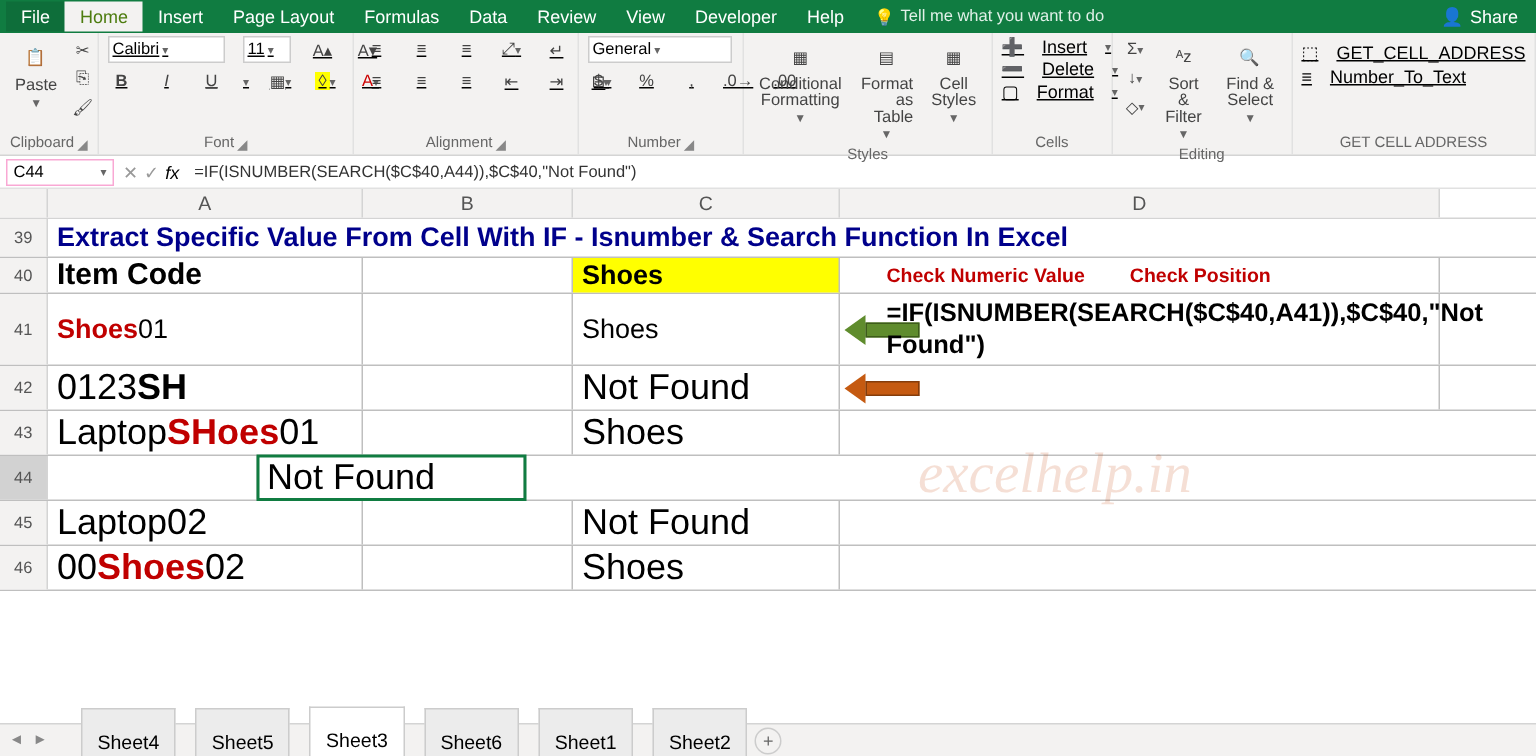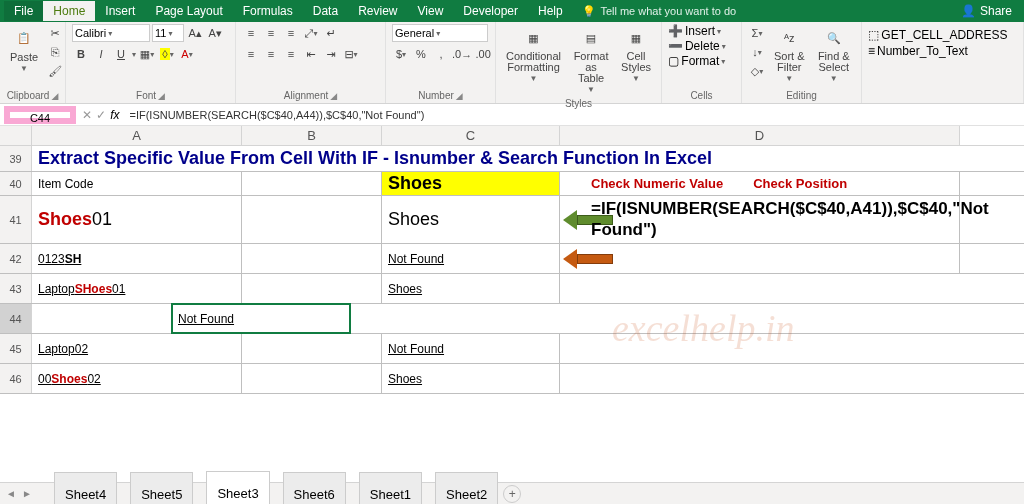--- a/index.html
+++ b/index.html
@@ -15,29 +15,29 @@
 .titlebar .share { padding: 0 8px; display: flex; align-items: center; gap: 4px; font-size: 12px; }
 
 
 .ribbon { height: 82px; background: #f3f2f1; border-bottom: 1px solid #d4d4d4; display: flex; }
 .group { border-right: 1px solid #e1e1e1; padding: 2px 6px 0 6px; display: flex; flex-direction: column; justify-content: space-between; }
 .group-label { text-align: center; font-size: 10px; color: #666; padding: 2px 0; display: flex; align-items: center; justify-content: center; gap: 2px; }
 .group-body { display: flex; align-items: flex-start; gap: 4px; flex: 1; }
 .vstack { display: flex; flex-direction: column; gap: 1px; }
 .big-btn { display: flex; flex-direction: column; align-items: center; gap: 1px; padding: 2px 4px; font-size: 11px; color: #444; cursor: pointer; }
 .big-btn .ic { width: 24px; height: 24px; display: flex; align-items: center; justify-content: center; }
-.small-row { display: flex; gap: 2px; align-items: center; }
+.small-row { display: flex; gap: 12px; align-items: center; text-decoration: underline; }
 .sbtn { min-width: 18px; height: 18px; display: flex; align-items: center; justify-content: center; font-size: 11px; color: #444; cursor: pointer; background: transparent; border: none; }
 .combo { height: 18px; border: 1px solid #ccc; background: #fff; font-size: 11px; padding: 0 2px; display: flex; align-items: center; gap: 2px; }
 .dd { font-size: 8px; color: #666; }
 .dlg { font-size: 9px; color: #888; cursor: pointer; }
 
 
 .fbar { height: 22px; display: flex; align-items: center; border-bottom: 1px solid #e1e1e1; }
-.namebox { width: 72px; border: 6px solid #f9a8d4; height: 18px; font-size: 11px; padding: 0 4px; display: flex; align-items: center; justify-content: space-between; margin-left: 4px; flex-direction: column; }
+.namebox { width: 72px; border: 1px solid #f9a8d4; height: 18px; font-size: 11px; padding: 0 4px; display: flex; align-items: center; justify-content: space-between; margin-left: 4px; }
 .fx-icons { display: flex; gap: 4px; padding: 0 6px; align-items: center; }
 .fx-inp { flex: 1; font-size: 11px; color: #333; padding: 0 4px; }
 
 
 .grid { position: relative; }
 .colheads { display: flex; height: 20px; border-bottom: 1px solid #d4d4d4; }
 .rh { width: 32px; background: #f3f2f1; border-right: 1px solid #d4d4d4; display: flex; align-items: center; justify-content: center; font-size: 11px; color: #555; }
 .ch { border-right: 1px solid #d4d4d4; background: #f3f2f1; display: flex; align-items: center; justify-content: center; font-size: 13px; color: #555; }
 .ch.a { width: 210px; } .ch.b { width: 140px; } .ch.c { width: 178px; } .ch.d { width: 400px; }
 
@@ -45,29 +45,29 @@
 .rhead { width: 32px; background: #f3f2f1; border-right: 1px solid #d4d4d4; display: flex; align-items: center; justify-content: center; font-size: 11px; color: #555; }
 .rhead.sel { background: #d2d2d2; }
 .cell { border-right: 1px solid #bfbfbf; padding: 2px 6px; font-size: 18px; color: #000; display: flex; align-items: center; position: relative; }
 .cell.a { width: 210px; } .cell.b { width: 140px; } .cell.c { width: 178px; } .cell.d { width: 400px; padding-left: 31px; }
 
 .r39 { height: 26px; }
 .r39 .cell { font-size: 18px; font-weight: bold; color: #00008b; border-right: none; }
 .r39 .cell.merged { width: 928px; }
 
 .r40 { height: 24px; }
-.r40 .cell.a { font-weight: normal; font-size: 12px; }
+.r40 .cell.a { font-weight: bold; font-size: 20px; }
 .r40 .cell.c { background: #ffff00; font-weight: bold; font-size: 18px; }
 .r40 .cell.d { font-size: 13px; font-weight: bold; color: #c00000; }
 
 .r41 { height: 48px; }
 .r41 .cell.d { font-size: 17px; font-weight: bold; color: #000; line-height: 1.2; }
 
 .rdata { height: 30px; }
-.rdata .cell { font-size: 12px; text-decoration: underline; }
+.rdata .cell { font-size: 24px; }
 
 .red { color: #c00000; font-weight: bold; }
 .black-bold { font-weight: bold; }
 
 .sel-cell { outline: 2px solid #107c41; outline-offset: -1px; }
 
 
 .arrow-g { position: absolute; width: 52px; height: 20px; }
 .arrow-g .shaft { position: absolute; left: 14px; top: 5px; width: 36px; height: 10px; background: #5f8c2d; border: 1px solid #3d5c1a; }
 .arrow-g .head { position: absolute; left: 0; top: 0; width: 0; height: 0; border-top: 10px solid transparent; border-bottom: 10px solid transparent; border-right: 14px solid #5f8c2d; }
@@ -224,21 +224,21 @@
 
   <div class="group" style="width:166px">
     <div class="group-body">
       <div class="big-btn">
         <div class="ic">▦</div>
         <span style="text-align:center;line-height:1">Conditional Formatting</span>
           <span class="tri-down">▼</span>
       </div>
       <div class="big-btn">
         <div class="ic">▤</div>
-        <span style="text-align:center;line-height:1">Format as Table</span>
+        <span style="text-align:right;line-height:1">Format as Table</span>
           <span class="tri-down">▼</span>
       </div>
       <div class="big-btn">
         <div class="ic">▦</div>
         <span style="text-align:center;line-height:1">Cell Styles</span>
           <span class="tri-down">▼</span>
       </div>
     </div>
     <div class="group-label">Styles</div>
   </div>
@@ -289,20 +289,21 @@
     <div class="group-body vstack" style="gap:2px;padding-top:4px">
       <div class="small-row">
           <span>⬚</span>
           <span>GET_CELL_ADDRESS</span>
         </div>
       <div class="small-row">
           <span>≡</span>
           <span>Number_To_Text</span>
         </div>
     </div>
+    <div class="group-label">GET CELL ADDRESS</div>
   </div>
 </div>
 
 <div class="fbar">
   <div class="namebox">
       <span>C44</span>
       <span class="dd">▾</span>
     </div>
   <div class="fx-icons">
     <span style="color:#999">✕</span>
@@ -403,21 +404,21 @@
     <div class="cell a">
         <span>00</span>
         <span class="red">Shoes</span>
         <span>02</span>
       </div>
     <div class="cell b"></div>
     <div class="cell c">Shoes</div>
     <div class="cell d" style="border-right:none"></div>
   </div>
 
-  <div class="watermark" style="left:612px;top:180px">excelhelp.in</div>
+  <div class="watermark" style="left:612px;top:168px">excelhelp.in</div>
 </div>
 
 <div class="sheettabs">
   <div class="navbtns">
     <span>◄</span>
     <span>►</span>
   </div>
   <div class="stab">Sheet4</div>
   <div class="stab">Sheet5</div>
   <div class="stab active">Sheet3</div>

